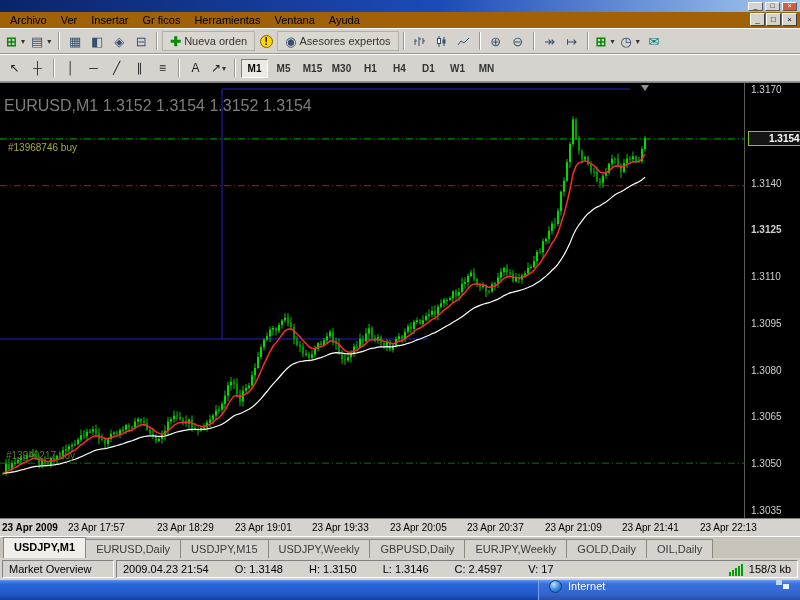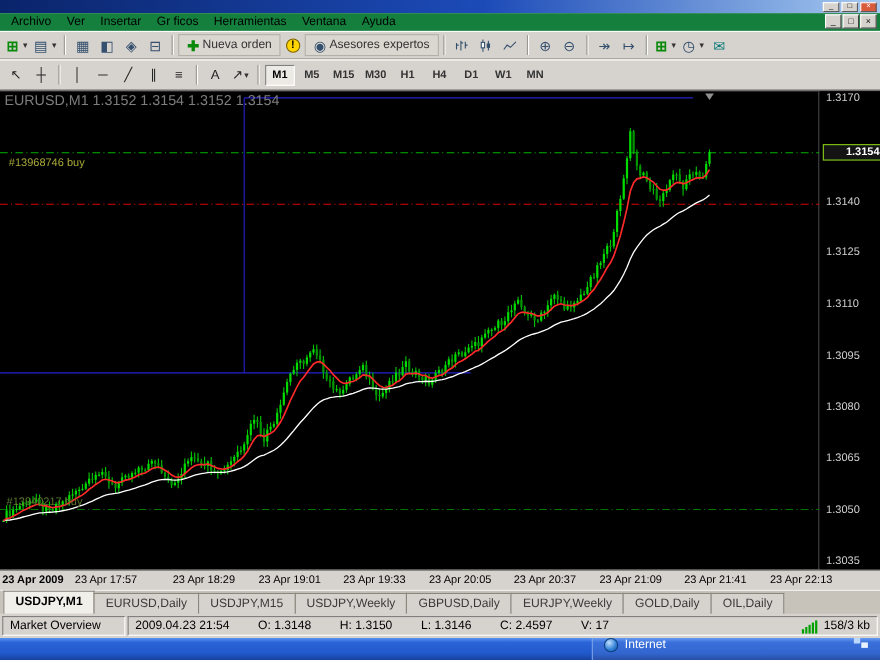--- a/index.html
+++ b/index.html
@@ -7,21 +7,21 @@
   body{font-family:"Liberation Sans",sans-serif;font-size:11px;background:#d6d3ce;color:#000}
   button{background:none;border:none;font:inherit;cursor:default}
   .app{width:800px;height:600px;display:flex;flex-direction:column}
 
   
   .titlebar{height:12px;background:linear-gradient(90deg,#0a246a 0%,#1c4bb8 55%,#a6caf0 100%);display:flex;justify-content:flex-end;align-items:center;padding:1px 3px;gap:2px;flex:0 0 auto}
   .tbtn{width:15px;height:9px;background:#d6d3ce;border:1px solid;border-color:#fff #5a5a5a #5a5a5a #fff;font-size:7px;line-height:6px;text-align:center;color:#000}
   .tbtn.close{background:#d85c3c;color:#fff}
 
   
-  .menubar{height:16px;display:flex;align-items:center;padding-left:3px;background:#15803d;position:relative;flex:0 0 auto}
+  .menubar{height:16px;display:flex;align-items:center;padding-left:3px;background:#a16207;position:relative;flex:0 0 auto}
   .mi{padding:1px 7px}
   .mdi{position:absolute;right:3px;top:1px;display:flex;gap:1px}
   .mbtn{width:15px;height:13px;background:#d6d3ce;border:1px solid;border-color:#fff #404040 #404040 #fff;font-size:8px;text-align:center;line-height:11px}
 
   
   .toolbar{display:flex;align-items:center;padding:1px 3px;background:#d6d3ce;border-top:1px solid #fff;border-bottom:1px solid #9a978f;flex:0 0 auto}
   .t1{height:26px}
   .t2{height:28px}
   .tb{height:20px;min-width:22px;display:inline-flex;align-items:center;justify-content:center;gap:3px;padding:0 3px;color:#333}
   .tb.wide{border:1px solid #b3b0a8;background:#dad7d0;padding:0 7px;height:20px}
@@ -31,21 +31,21 @@
   .drop{font-size:8px;color:#333;margin-left:1px}
   .sep{width:2px;height:18px;border-left:1px solid #9a978f;border-right:1px solid #fff;margin:0 4px}
   .warn{width:13px;height:13px;border-radius:50%;background:#ffd400;border:1px solid #7e6300;color:#000;font-weight:bold;font-size:10px;line-height:11px;text-align:center;display:inline-block}
   .tool{width:23px;height:20px;display:inline-flex;align-items:center;justify-content:center;font-size:12px;color:#222}
   .tf{width:27px;height:19px;font-size:10px;font-weight:bold;color:#333;display:inline-flex;align-items:center;justify-content:center;margin:0 1px}
   .tf.active{border:1px solid;border-color:#808080 #fff #fff #808080;background:#eceae4;color:#000}
 
   
   .chart-wrap{height:436px;display:flex;background:#000;border-top:1px solid #808080;flex:0 0 auto}
   .plot{position:relative;width:745px;height:436px;border-right:1px solid #5a5a5a;flex:0 0 auto}
-  .quote{position:absolute;top:0;left:4px;color:#7d7d7d;font-size:13px}
+  .quote{position:absolute;top:14px;left:4px;color:#7d7d7d;font-size:16px}
   .paxis{position:relative;flex:1;font-size:10px;color:#d0d0d0;background:#000}
   .ptick{position:absolute;left:6px}
   .pcur{position:absolute;left:3px;padding:1px 20px;border:1px solid #84cc16;background:#141414;color:#fff;font-weight:bold}
 
   
   .taxis{height:18px;background:#d6d3ce;border-top:1px solid #808080;position:relative;font-size:10px;flex:0 0 auto}
   .ttick{position:absolute;top:3px;white-space:nowrap}
   .ttick.date{font-weight:bold}
 
   
@@ -664,21 +664,21 @@
           <polyline points="3,390.5 6,388.4 9,387.9 12,386.2 15,384.7 18,383.0 21,381.0 24,379.8 27,378.1 30,376.9 33,375.6 36,375.4 39,376.8 42,376.9 45,377.8 48,378.6 51,377.8 54,377.6 57,376.5 60,375.8 63,373.9 66,372.2 69,370.3 72,368.5 75,366.9 78,364.6 81,361.8 84,359.9 87,357.4 90,355.5 93,353.4 96,352.7 99,353.4 102,354.2 105,355.7 108,355.7 111,354.7 114,353.5 117,353.0 120,351.7 123,350.6 126,348.7 129,347.7 132,347.0 135,345.1 138,343.1 141,342.0 144,341.6 147,342.7 150,344.5 153,346.3 156,348.9 159,350.4 162,350.9 165,350.2 168,347.6 171,345.1 174,342.3 177,340.4 180,339.5 183,339.2 186,339.5 189,338.8 192,340.1 195,341.4 198,342.8 201,343.3 204,343.5 207,342.6 210,341.3 213,339.3 216,336.7 219,334.5 222,331.5 225,327.3 228,321.7 231,316.6 234,313.1 237,312.6 240,313.9 243,312.5 246,310.8 249,309.0 252,305.2 255,300.7 258,294.8 261,288.0 264,281.0 267,274.9 270,268.6 273,263.3 276,259.9 279,255.9 282,251.8 285,247.9 288,246.2 291,245.7 294,247.9 297,251.0 300,253.8 303,257.6 306,260.5 309,263.7 312,265.4 315,265.5 318,264.3 321,263.8 324,262.3 327,260.3 330,257.8 333,258.2 336,258.9 339,261.6 342,264.8 345,267.6 348,269.0 351,269.4 354,268.0 357,267.2 360,264.6 363,263.2 366,260.4 369,257.1 372,256.5 375,256.8 378,256.2 381,257.0 384,258.3 387,258.4 390,260.3 393,260.7 396,259.7 399,258.3 402,257.8 405,255.8 408,253.1 411,251.5 414,248.7 417,246.2 420,245.0 423,243.2 426,241.0 429,238.9 432,236.4 435,235.4 438,232.8 441,230.0 444,227.1 447,224.8 450,222.6 453,219.5 456,218.0 459,216.0 462,212.6 465,209.6 468,205.9 471,202.3 474,200.9 477,201.0 480,201.6 483,201.8 486,203.2 489,204.4 492,203.7 495,203.0 498,201.1 501,198.3 504,195.3 507,194.0 510,193.2 513,194.3 516,194.5 519,194.9 522,194.4 525,193.5 528,191.6 531,189.9 534,187.3 537,183.2 540,180.1 543,175.2 546,170.9 549,165.8 552,160.2 555,155.9 558,149.7 561,140.6 564,131.1 567,119.5 570,106.5 573,90.9 576,83.0 579,79.6 582,78.9 585,77.8 588,78.6 591,80.8 594,82.6 597,86.1 600,89.1 603,89.9 606,89.9 609,87.8 612,85.1 615,83.0 618,82.8 621,84.1 624,83.2 627,81.5 630,80.3 633,78.7 636,78.7 639,78.6 642,75.8 645,71.2" fill="none" stroke="#ff2a2a" stroke-width="1.5"></polyline>
           <polygon points="641,2 649,2 645,8" fill="#909090"></polygon>
           <text x="8" y="67.9" fill="#a9a93a" font-size="10" font-family="Liberation Sans, sans-serif">#13968746 buy</text>
           <text x="6" y="376.2" fill="#5d7a2e" font-size="10" font-family="Liberation Sans, sans-serif">#13940217 buy</text>
         </svg>
       <div class="quote">EURUSD,M1 1.3152 1.3154 1.3152 1.3154</div>
     </div>
     <div class="paxis">
       <span class="ptick" style="top: 1px;">1.3170</span>
       <span class="ptick" style="top: 95px;">1.3140</span>
-      <span class="ptick" style="top: 141px;">1.3125</span>
+      <span class="ptick" style="top: 141px; font-weight: bold;">1.3125</span>
       <span class="ptick" style="top: 188px;">1.3110</span>
       <span class="ptick" style="top: 235px;">1.3095</span>
       <span class="ptick" style="top: 282px;">1.3080</span>
       <span class="ptick" style="top: 328px;">1.3065</span>
       <span class="ptick" style="top: 375px;">1.3050</span>
       <span class="ptick" style="top: 422px;">1.3035</span>
       <span class="pcur" style="top: 48px;">1.3154</span>
     </div>
   </div>
 

